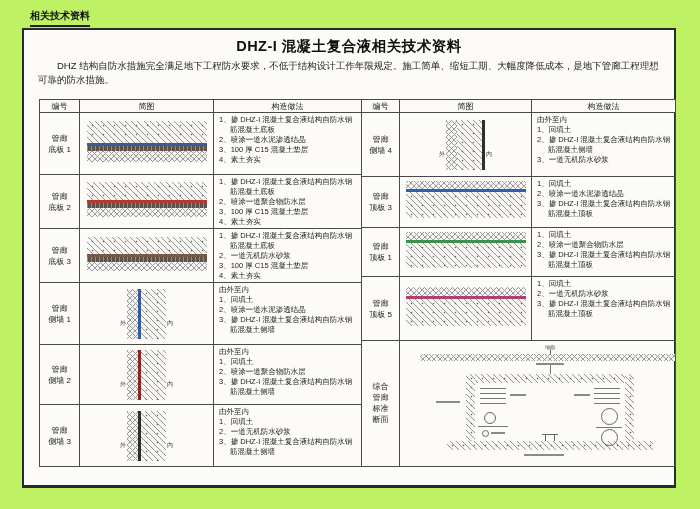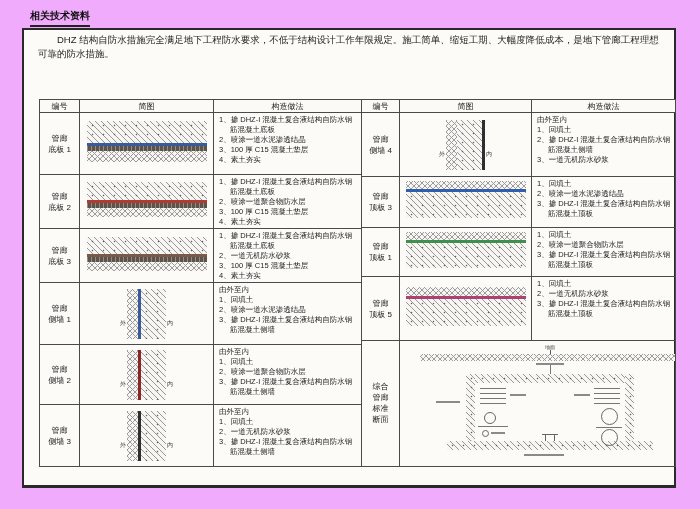--- a/index.html
+++ b/index.html
@@ -1,16 +1,16 @@
 <!DOCTYPE html>
 <html><head>
 <meta charset="utf-8">
 <style>
   html,body{margin:0;padding:0;background:#efeeea;}
-  .page{position:relative;width:700px;height:509px;background:#f0abfc;overflow:hidden;
+  .page{position:relative;width:700px;height:509px;background:#bef264;overflow:hidden;
         font-family:"Liberation Sans","DejaVu Sans",sans-serif;color:#1c1c1c;}
   .corner{position:absolute;left:30px;top:9px;font-size:10px;font-weight:bold;color:#111;
           border-bottom:2px solid #222;padding-bottom:2px;}
   .frame{position:absolute;left:22px;top:28px;width:654px;height:460px;
          border:2px solid #2a2a2a;border-bottom-width:3px;background:#fcfbf8;box-sizing:border-box;}
   .title{margin-top:7px;text-align:center;font-size:14.5px;font-weight:bold;letter-spacing:.5px;color:#0f0f0f;}
   .intro{margin:3px 14px 0 14px;font-size:9.5px;line-height:14px;text-indent:2em;color:#222;}
   .tables{position:absolute;left:15px;top:69px;display:flex;justify-content:flex-end;}
   table{border-collapse:collapse;table-layout:fixed;}
   td,th{border:1px solid #4a4a4a;padding:0;vertical-align:middle;overflow:hidden;box-sizing:border-box;}
@@ -63,20 +63,21 @@
   .f-note{font-size:9px;color:#161616;}
   .f-remark{font-size:7.5px;color:#222;margin-top:3px;}
 </style>
 </head>
 <body>
 
 <div class="page">
   <div class="corner">相关技术资料</div>
 
   <div class="frame">
+    <div class="title">DHZ-I 混凝土复合液相关技术资料</div>
     <div class="intro">DHZ 结构自防水措施完全满足地下工程防水要求，不低于结构设计工作年限规定。施工简单、缩短工期、大幅度降低成本，是地下管廊工程理想可靠的防水措施。</div>
 
     <div class="tables">
 
       <table class="t-left">
         <colgroup>
             <col style="width:40px">
             <col style="width:134px">
             <col style="width:148px">
           </colgroup>

